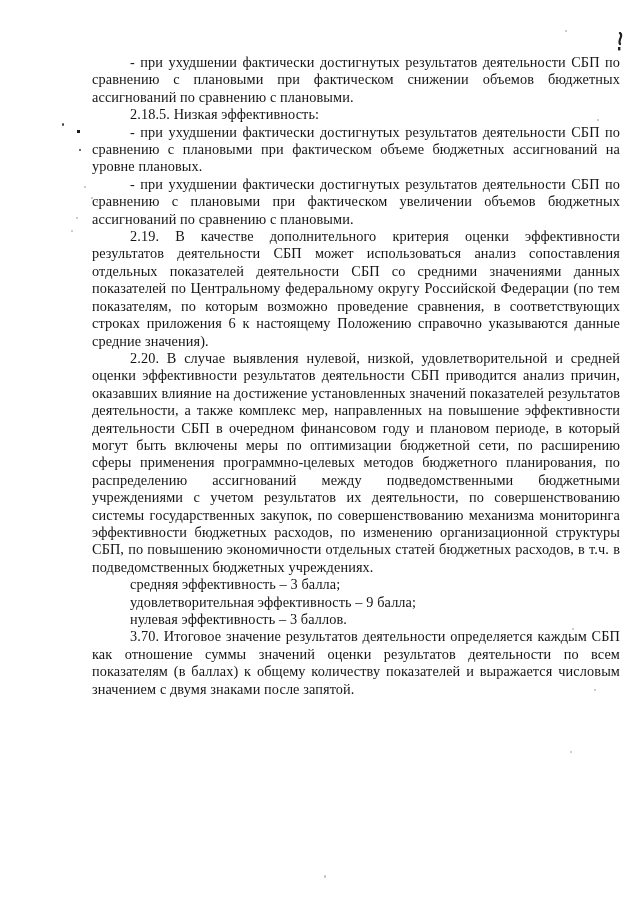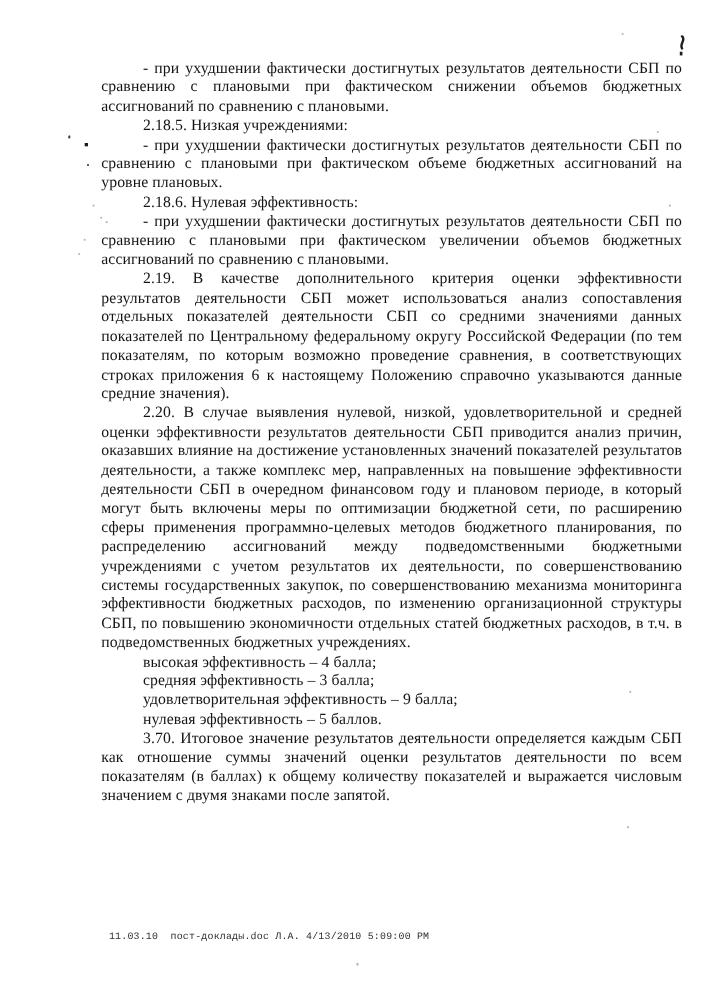--- a/index.html
+++ b/index.html
@@ -84,28 +84,25 @@
   <div class="speck faint" style="left:71px;top:230px;width:2px;height:2px;"></div>
   <div class="speck faint" style="left:597px;top:119px;width:2px;height:2px;"></div>
   <div class="speck faint" style="left:608px;top:186px;width:2px;height:2px;"></div>
   <div class="speck faint" style="left:572px;top:628px;width:2px;height:2px;"></div>
   <div class="speck faint" style="left:594px;top:689px;width:2px;height:2px;"></div>
   <div class="speck faint" style="left:570px;top:751px;width:2px;height:2px;"></div>
   <div class="speck faint" style="left:324px;top:875px;width:2px;height:3px;"></div>
 
   <main class="text-block">
     <p class="para">- при ухудшении фактически достигнутых результатов деятельности СБП по сравнению с плановыми при фактическом снижении объемов бюджетных ассигнований по сравнению с плановыми.</p>
-    <p class="line">2.18.5. Низкая учреждениями:</p>
+    <p class="line">2.18.5. Низкая эффективность:</p>
     <p class="para">- при ухудшении фактически достигнутых результатов деятельности СБП по сравнению с плановыми при фактическом объеме бюджетных ассигнований на уровне плановых.</p>
-    <p class="line">2.18.6. Нулевая эффективность:</p>
     <p class="para">- при ухудшении фактически достигнутых результатов деятельности СБП по сравнению с плановыми при фактическом увеличении объемов бюджетных ассигнований по сравнению с плановыми.</p>
     <p class="para">2.19. В качестве дополнительного критерия оценки эффективности результатов деятельности СБП может использоваться анализ сопоставления отдельных показателей деятельности СБП со средними значениями данных показателей по Центральному федеральному округу Российской Федерации (по тем показателям, по которым возможно проведение сравнения, в соответствующих строках приложения 6 к настоящему Положению справочно указываются данные средние значения).</p>
     <p class="para">2.20. В случае выявления нулевой, низкой, удовлетворительной и средней оценки эффективности результатов деятельности СБП приводится анализ причин, оказавших влияние на достижение установленных значений показателей результатов деятельности, а также комплекс мер, направленных на повышение эффективности деятельности СБП в очередном финансовом году и плановом периоде, в который могут быть включены меры по оптимизации бюджетной сети, по расширению сферы применения программно-целевых методов бюджетного планирования, по распределению ассигнований между подведомственными бюджетными учреждениями с учетом результатов их деятельности, по совершенствованию системы государственных закупок, по совершенствованию механизма мониторинга эффективности бюджетных расходов, по изменению организационной структуры СБП, по повышению экономичности отдельных статей бюджетных расходов, в т.ч. в подведомственных бюджетных учреждениях.</p>
-    <p class="line">высокая эффективность – 4 балла;</p>
     <p class="line">средняя эффективность – 3 балла;</p>
     <p class="line">удовлетворительная эффективность – 9 балла;</p>
-    <p class="line">нулевая эффективность – 5 баллов.</p>
+    <p class="line">нулевая эффективность – 3 баллов.</p>
     <p class="para">3.70. Итоговое значение результатов деятельности определяется каждым СБП как отношение суммы значений оценки результатов деятельности по всем показателям (в баллах) к общему количеству показателей и выражается числовым значением с двумя знаками после запятой.</p>
   </main>
 
-  <div class="footer-stamp">11.03.10&nbsp;&nbsp;пост-доклады.doc Л.А. 4/13/2010 5:09:00 PM</div>
 
 </div>
 
 </body></html>

